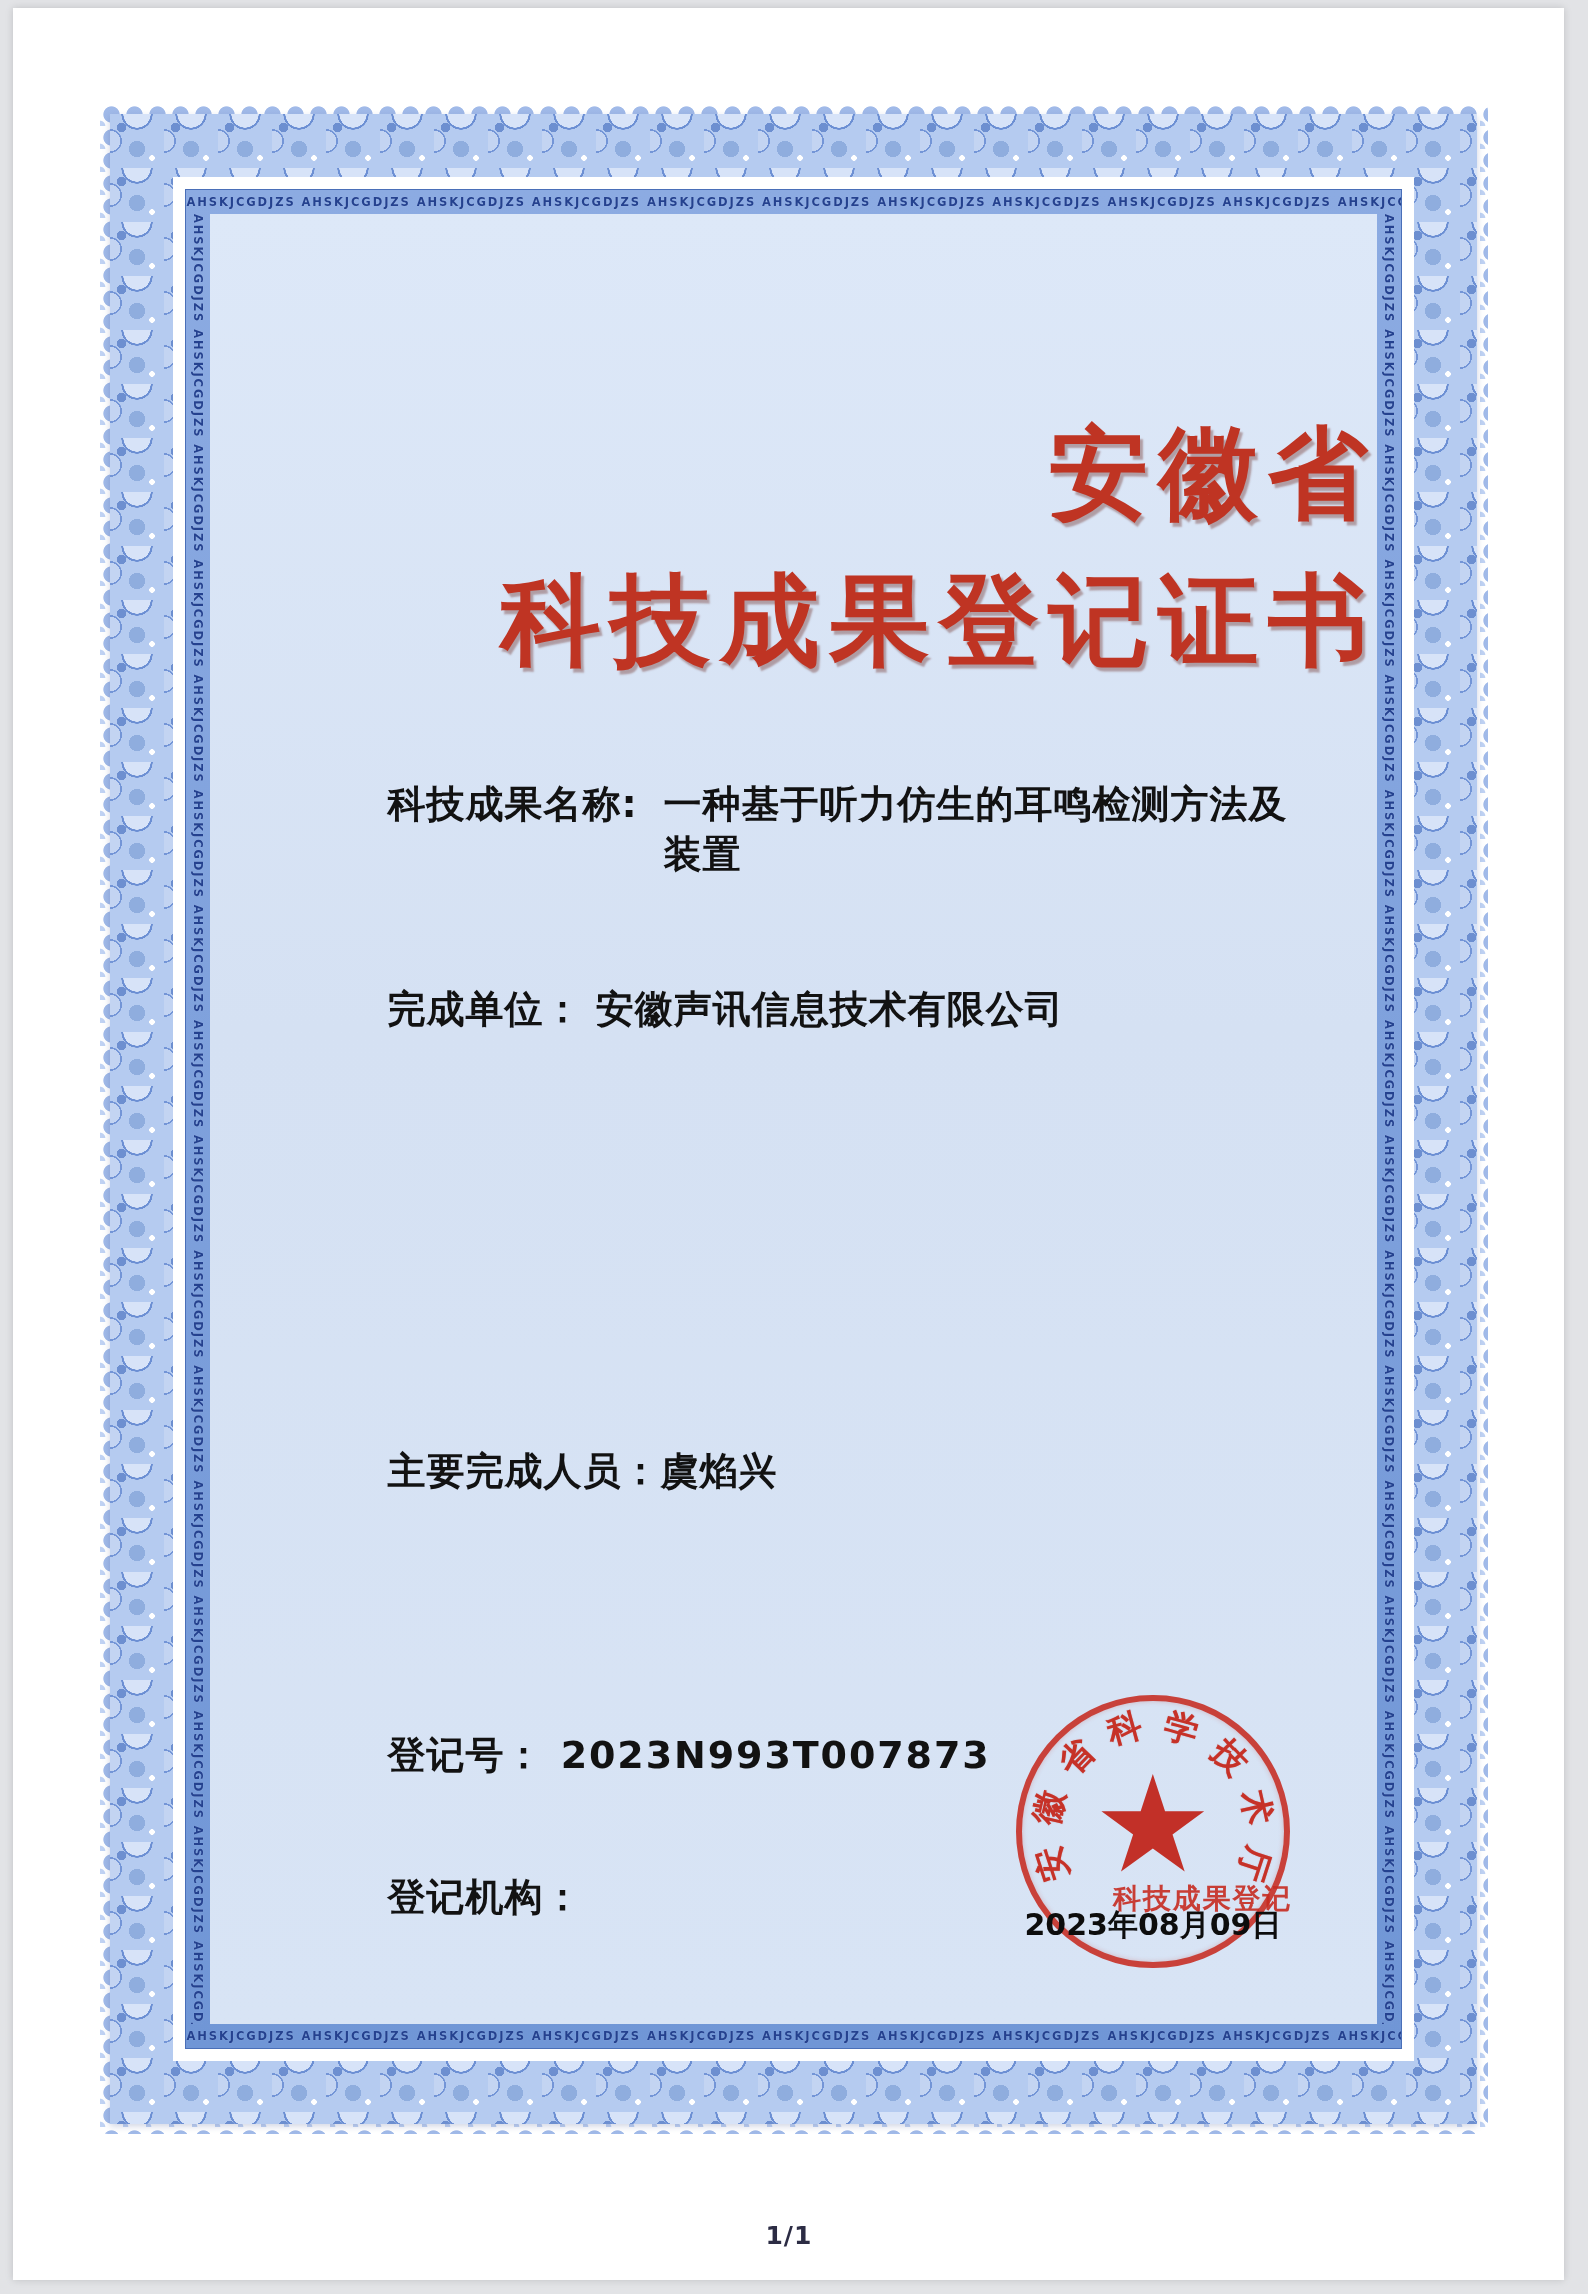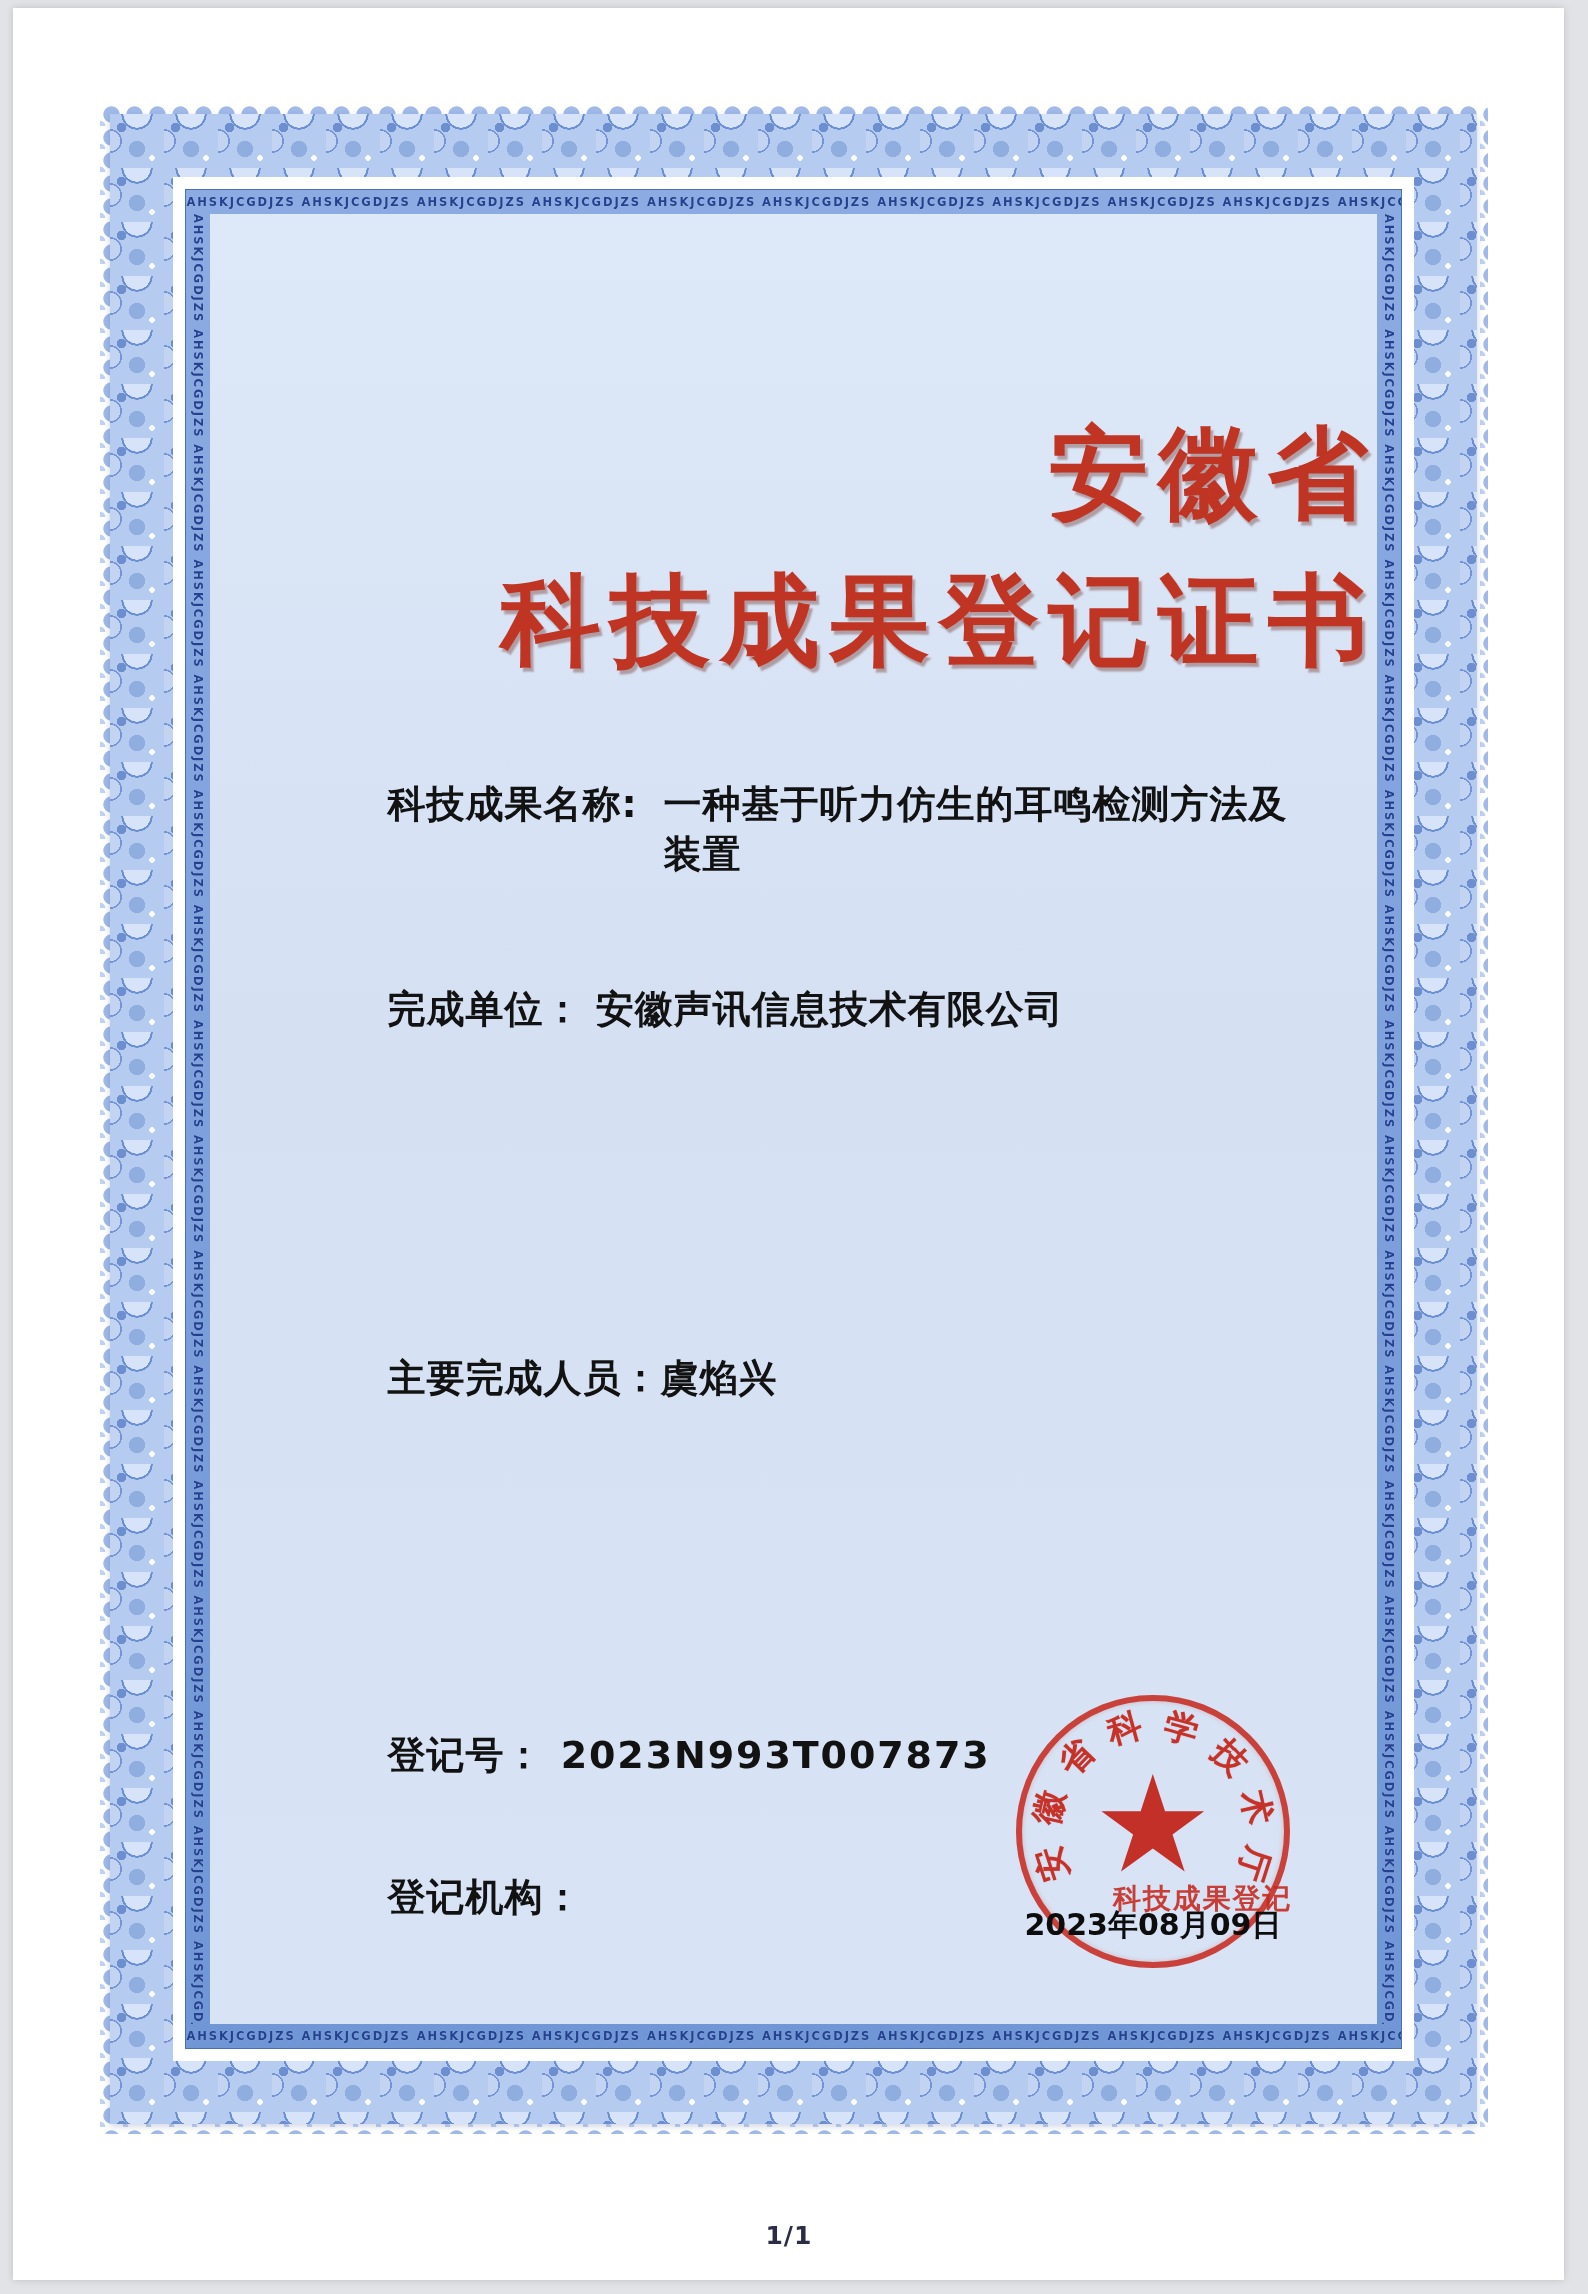--- a/index.html
+++ b/index.html
@@ -72,21 +72,21 @@
   .field{
     position:absolute;left:177px;display:flex;align-items:flex-start;
     font-weight:bold;color:#121212;font-size:38px;line-height:1.32;
     letter-spacing:1px;white-space:nowrap;
   }
   .field .val{white-space:normal;}
   .f-name{top:565px;}
   .f-name .val{width:634px;margin-left:26px;}
   .f-unit{top:770px;}
   .f-unit .val{margin-left:13.4px;}
-  .f-people{top:1139px;}
+  .f-people{top:1232px;}
   .f-regno{top:1516px;}
   .f-regno .val{margin-left:17.3px;letter-spacing:1.9px;}
   .f-agency{top:1658px;}
   .f-agency .val{margin-left:13.4px;}
   
   .seal{position:absolute;left:803px;top:1478px;width:279px;height:279px;z-index:6;}
   .seal-ring{
     position:absolute;inset:2.9px;border-radius:50%;
     border:6.7px solid rgba(198,42,32,.88);
     box-shadow:inset 0 0 5.8px rgba(198,42,32,.25);

